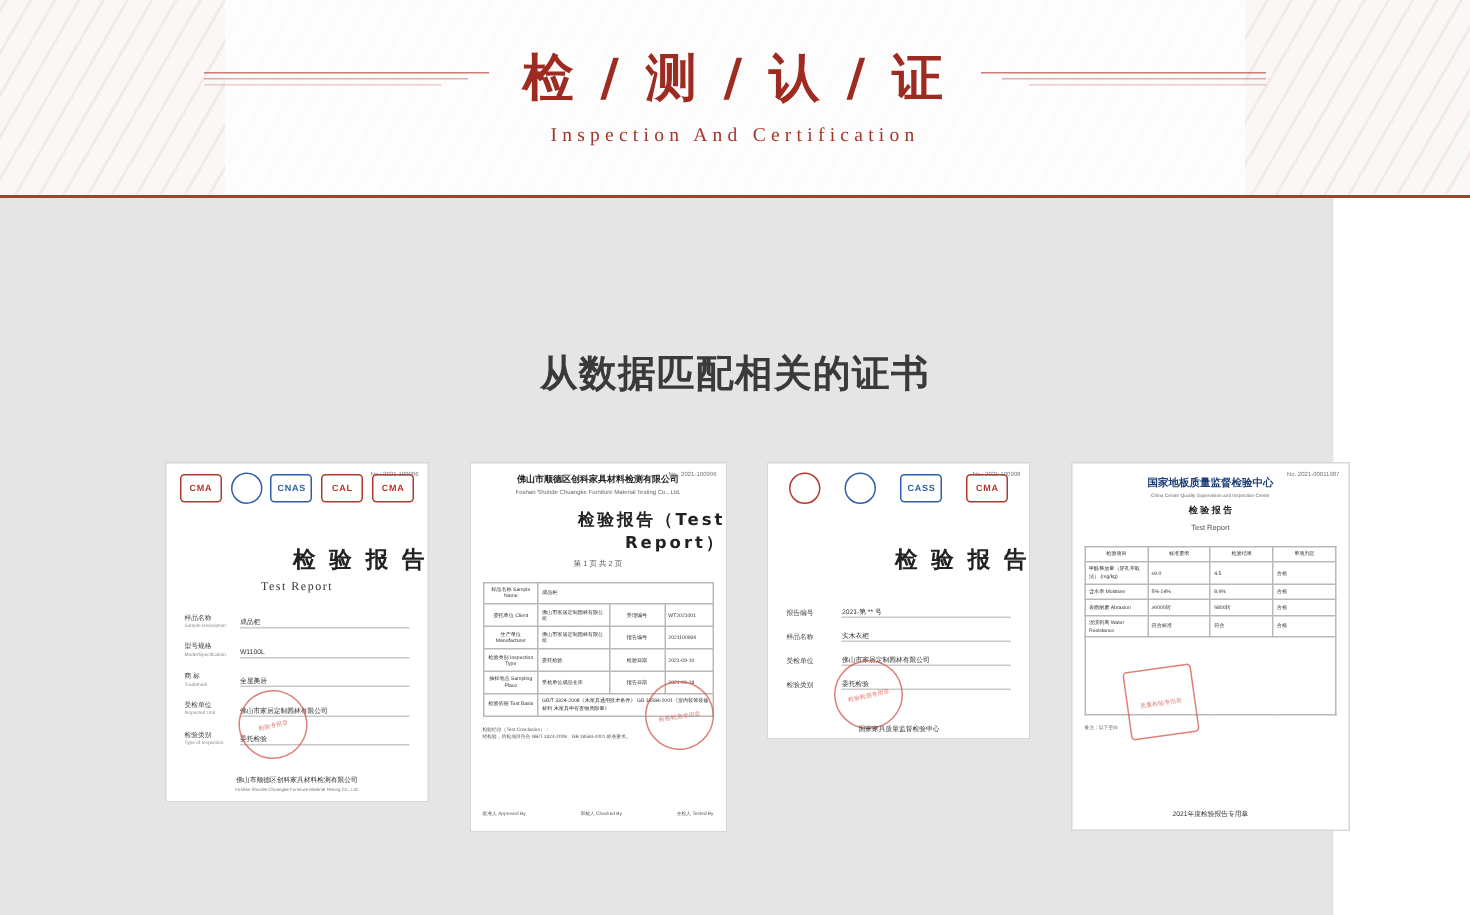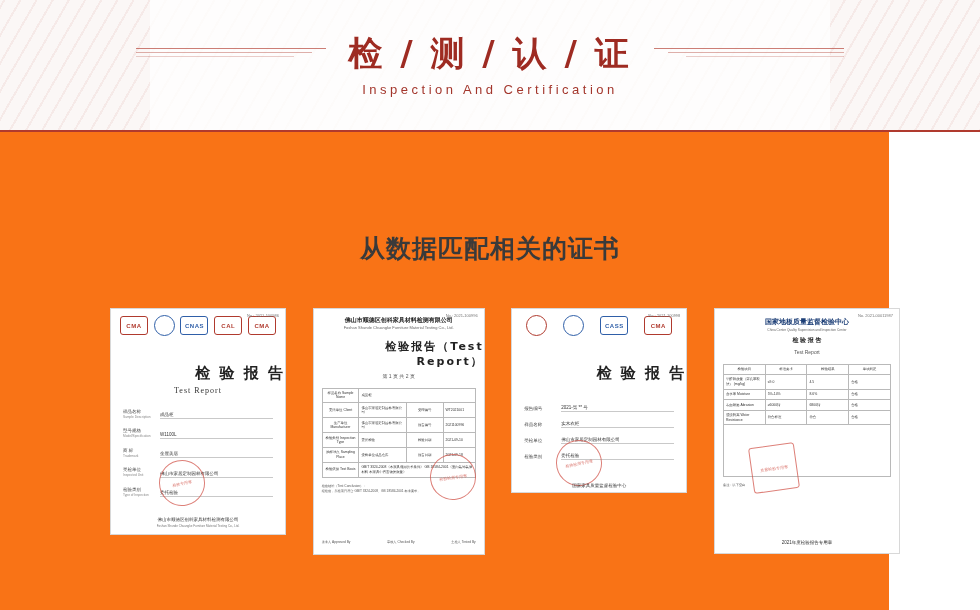--- a/index.html
+++ b/index.html
@@ -11,21 +11,21 @@
     height: 610px;
     background: #ffffff;
     font-family: "Liberation Sans", sans-serif;
     overflow: hidden;
   }
 
   .page {
     position: relative;
     width: 889px;
     height: 610px;
-    background: #f97316;
+    background: #e5e5e5;
   }
 
   
   .banner {
     position: relative;
     width: 980px;
     height: 132px;
     background: #fbf7f6;
     border-bottom: 2px solid #b03a2e;
     box-sizing: border-box;
@@ -99,21 +99,21 @@
     font-size: 34px;
     font-weight: bold;
     color: #9e2b22;
     letter-spacing: 3px;
     padding: 0 22px;
     white-space: nowrap;
     line-height: 1.1;
   }
   .sub-title {
     margin-top: 10px;
-    font-family: Liberation Sans, sans-serif;
+    font-family: Liberation Serif, serif;
     font-size: 13px;
     color: #a3362c;
     letter-spacing: 3.5px;
     white-space: nowrap;
   }
 
   
   .section-heading {
     position: absolute;
     left: 0;

